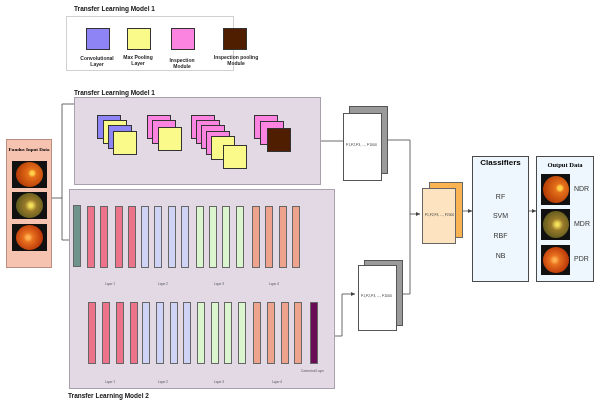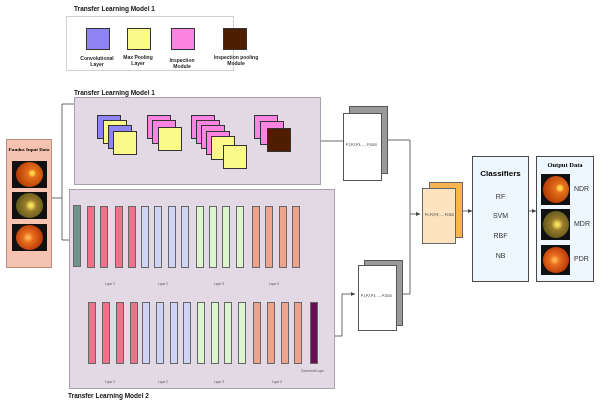--- a/index.html
+++ b/index.html
@@ -201,21 +201,21 @@
 <div class="feat" style="left:358px;top:265px;width:37px;height:64px;">
   <div class="feat-text" style="left:2px;top:28px;">F1,F2,F3, ..., F1000</div>
 </div>
 
 <div class="abs" style="left:429px;top:182px;width:32px;height:54px;background:#f9b352;border:1px solid #666;"></div>
 <div class="abs" style="left:422px;top:188px;width:32px;height:54px;background:#fde3c0;border:1px solid #666;">
   <div class="feat-text" style="left:2px;top:24px;font-size:3.3px;">F1,F2,F3, ..., F2000</div>
 </div>
 
 <div class="abs cls-box">
-  <div class="abs" style="left:0;top:12px;width:55px;text-align:center;font-size:8px;font-weight:bold;">Classifiers</div>
+  <div class="abs" style="left:0;top:1px;width:55px;text-align:center;font-size:8px;font-weight:bold;">Classifiers</div>
   <div class="abs" style="left:0;top:36px;width:55px;text-align:center;font-size:7px;color:#333;">RF</div>
   <div class="abs" style="left:0;top:55px;width:55px;text-align:center;font-size:7px;color:#333;">SVM</div>
   <div class="abs" style="left:0;top:75px;width:55px;text-align:center;font-size:7px;color:#333;">RBF</div>
   <div class="abs" style="left:0;top:95px;width:55px;text-align:center;font-size:7px;color:#333;">NB</div>
 </div>
 
 <div class="abs out-box">
   <div class="abs" style="left:0;top:4px;width:56px;text-align:center;font-family:'Liberation Serif',serif;font-size:6.5px;font-weight:bold;">Output Data</div>
   <div class="eye" style="left:4px;top:17px;width:29px;height:31px;">
       <div class="ball" style="left:2px;top:2px;width:26px;height:27px;background:radial-gradient(circle at 65% 45%, #ffd24a 0 8%, #e5701a 20%, #b43a05 75%, #3a0c00 100%);"></div>

